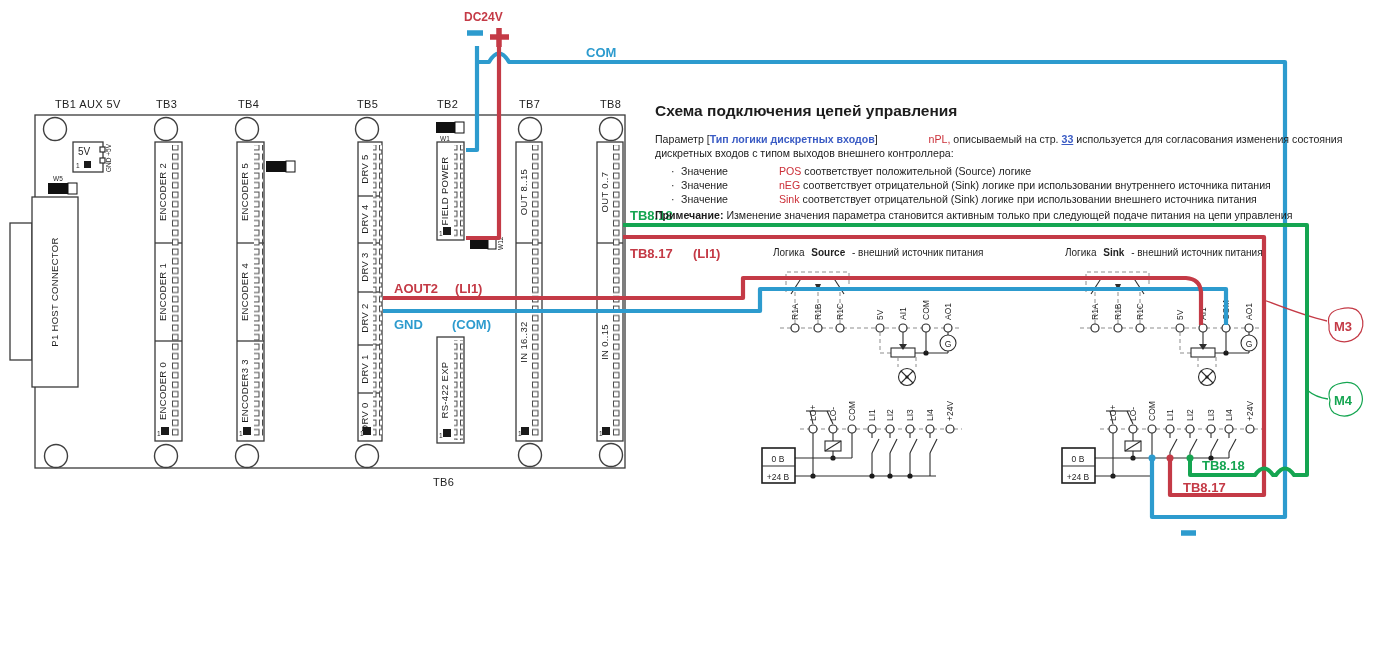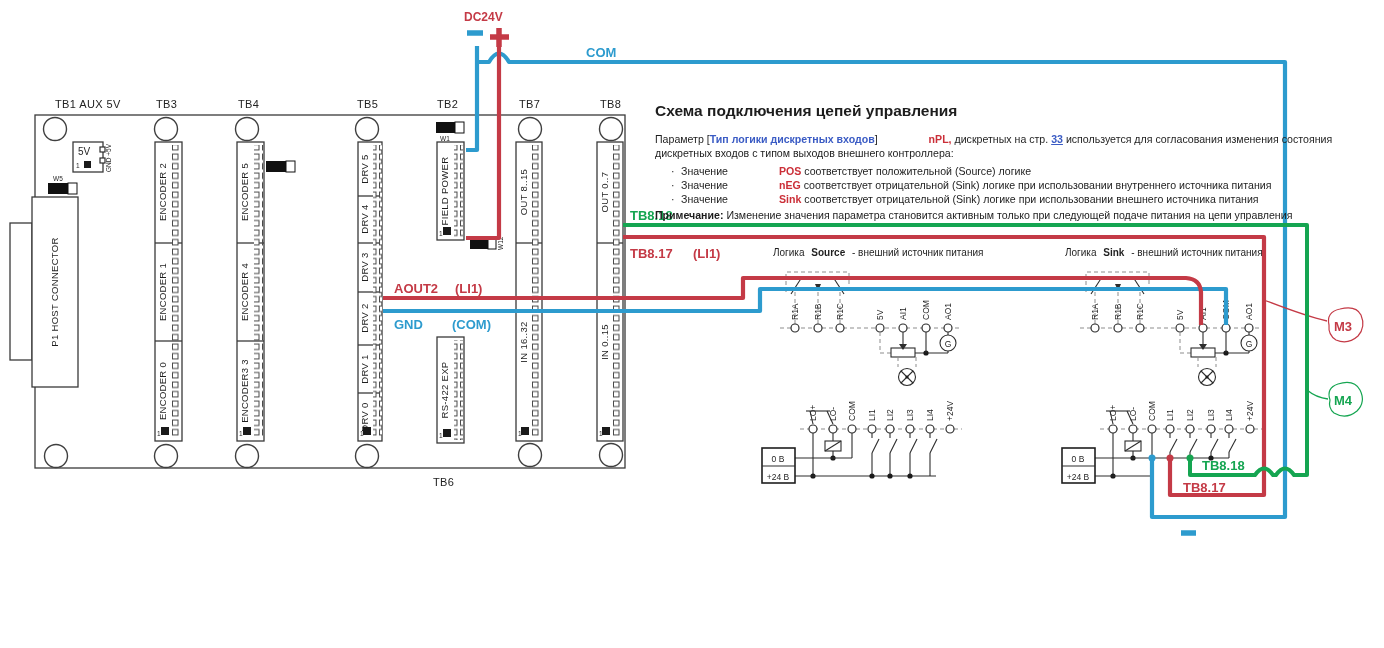--- a/index.html
+++ b/index.html
@@ -27,21 +27,21 @@
   .lgreen{font:bold 13px "Liberation Sans",sans-serif;fill:#15a551;}
   .balloonr{fill:#fff;stroke:#c43a46;stroke-width:1.2;}
   .balloong{fill:#fff;stroke:#15a551;stroke-width:1.2;}
   
   #doc{position:absolute;left:655px;top:102px;width:732px;color:#1d1d1d;pointer-events:none;}
   #doc .title{font-size:15.5px;font-weight:bold;margin:0 0 13px 0;}
   #doc p{margin:0;font-size:10.6px;line-height:13.5px;}
   #doc .para{margin-bottom:4px;}
   .lnk{color:#3a5bc4;text-decoration:none;pointer-events:auto;font-weight:bold;}
   .lnk.u{text-decoration:underline;}
-  .redb{color:#cb2f38;font-weight:bold;padding-left:48px;}
+  .redb{color:#cb2f38;font-weight:normal;padding-left:48px;}
   .bullets{margin:0 0 0 16px;}
   .bullet{font-size:10.6px;line-height:14px;}
   .bullet .bdot{display:inline-block;width:10px;}
   .note{margin-top:3px !important;}
   .note b{font-weight:bold;}
 </style>
 </head>
 <body>
 
 <div id="stage">
@@ -449,21 +449,21 @@
     <text class="lgreen" x="630" y="220">TB8.18</text>
     <text class="lred" x="630" y="258">TB8.17</text>
     <text class="lred" x="693" y="258">(LI1)</text>
     <text class="lgreen" x="1202" y="470">TB8.18</text>
     <text class="lred" x="1183" y="492">TB8.17</text>
   </g>
 </svg>
 
 <div id="doc">
   <div class="title">Схема подключения цепей управления</div>
-  <p class="para"><span>Параметр [</span><a class="lnk" href="#">Тип логики дискретных входов</a><span>] </span><span class="redb">nPL,</span><span> дискретных на стр. </span><a class="lnk u" href="#">33</a><span> используется для согласования изменения состояния дискретных входов с типом выходов внешнего контроллера:</span></p>
+  <p class="para"><span>Параметр [</span><a class="lnk" href="#">Тип логики дискретных входов</a><span>] </span><span class="redb">nPL,</span><span> описываемый на стр. </span><a class="lnk u" href="#">33</a><span> используется для согласования изменения состояния дискретных входов с типом выходов внешнего контроллера:</span></p>
   <div class="bullets">
     <div class="bullet"><span class="bdot">·</span><span>Значение </span><span class="redb">POS</span><span> соответствует положительной (Source) логике</span></div>
     <div class="bullet"><span class="bdot">·</span><span>Значение </span><span class="redb">nEG</span><span> соответствует отрицательной (Sink) логике при использовании внутреннего источника питания</span></div>
     <div class="bullet"><span class="bdot">·</span><span>Значение </span><span class="redb">Sink</span><span> соответствует отрицательной (Sink) логике при использовании внешнего источника питания</span></div>
   </div>
   <p class="note"><b>Примечание:</b><span> Изменение значения параметра становится активным только при следующей подаче питания на цепи управления</span></p>
 </div>
 </div>
 
 </body></html>

